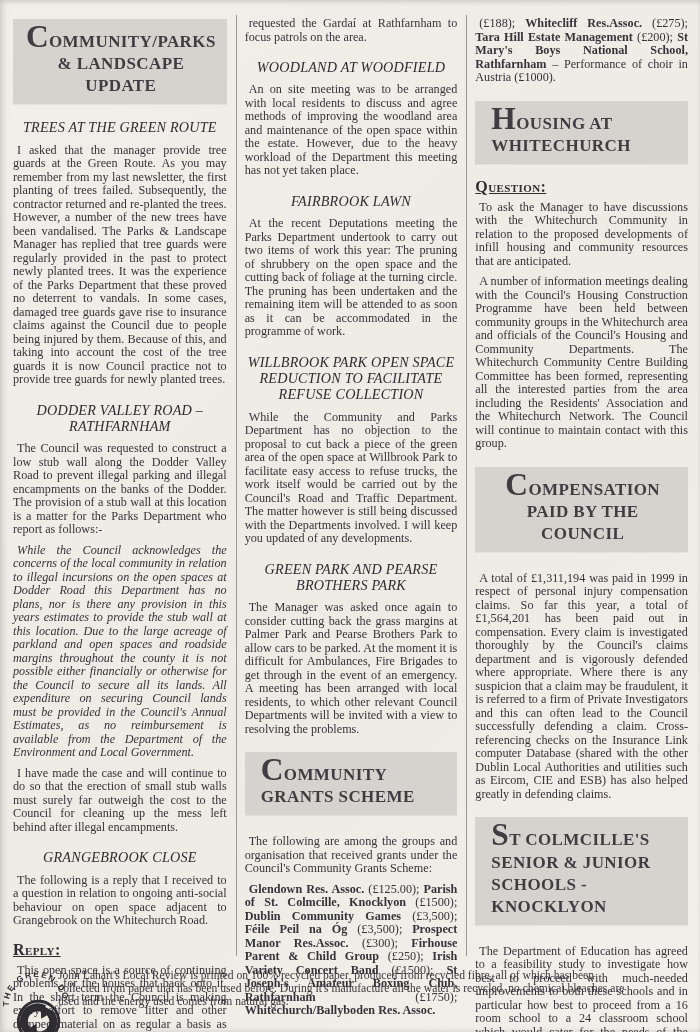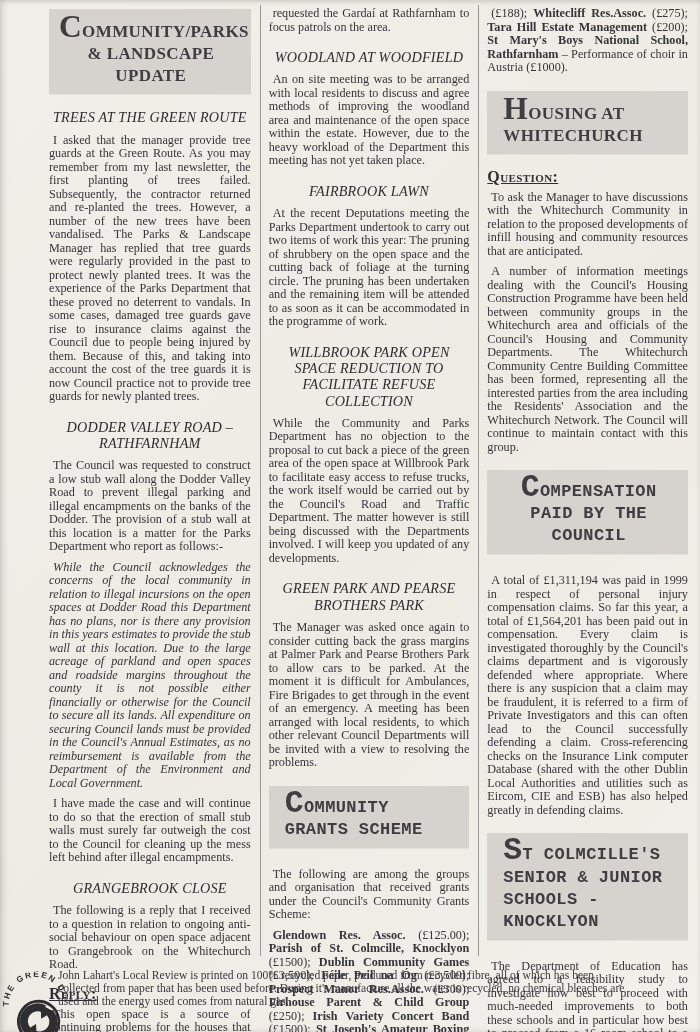--- a/index.html
+++ b/index.html
@@ -9,23 +9,22 @@
     margin:0 auto;
     background: linear-gradient(135deg, var(--paper,#f1efe9) 0%, #edebe4 55%, #f2f0ea 100%);
     font-family:"Liberation Serif","DejaVu Serif",serif;
     color: var(--ink,#35343a);
     overflow:hidden;
     box-shadow: inset 3px 0 6px rgba(0,0,0,.12), inset 0 2px 4px rgba(0,0,0,.08);
   }
   .columns {
     display:flex;
     height:956px;
-    padding:5px 3px 0 5px;
+    padding:15px 3px 0 5px;
     box-sizing:border-box;
-    margin-left:36px;
   }
   .col {
     width:33.333%;
     padding:2px 9px 0 8px;
     box-sizing:border-box;
   }
   .col + .col { border-left:1.5px solid #9a9894; }
 
   .hbox {
     background: var(--header_bg,#d6d3cf);
@@ -36,21 +35,21 @@
     letter-spacing:.4px;
     line-height:1.3;
     padding:6px 8px 7px 10px;
     margin:2px 0 14px;
     box-shadow: 0 1px 0 rgba(0,0,0,.05);
   }
   .hbox::first-letter { font-size:1.85em; line-height:.75; }
   .hbox.center { text-align:center; }
   .hbox.pad-left { padding-left:16px; }
   .hbox.mt { margin-top:16px; }
-  .hbox.gap-after { margin-bottom:20px;font-family:Liberation Mono, monospace; }
+  .hbox.gap-after { margin-bottom:20px; }
 
   .subhead {
     font-style:italic;
     font-weight:normal;
     text-align:center;
     font-size:14.2px;
     line-height:1.15;
     letter-spacing:.2px;
     margin:15px 0 8px;
     color:#2e2d32;

